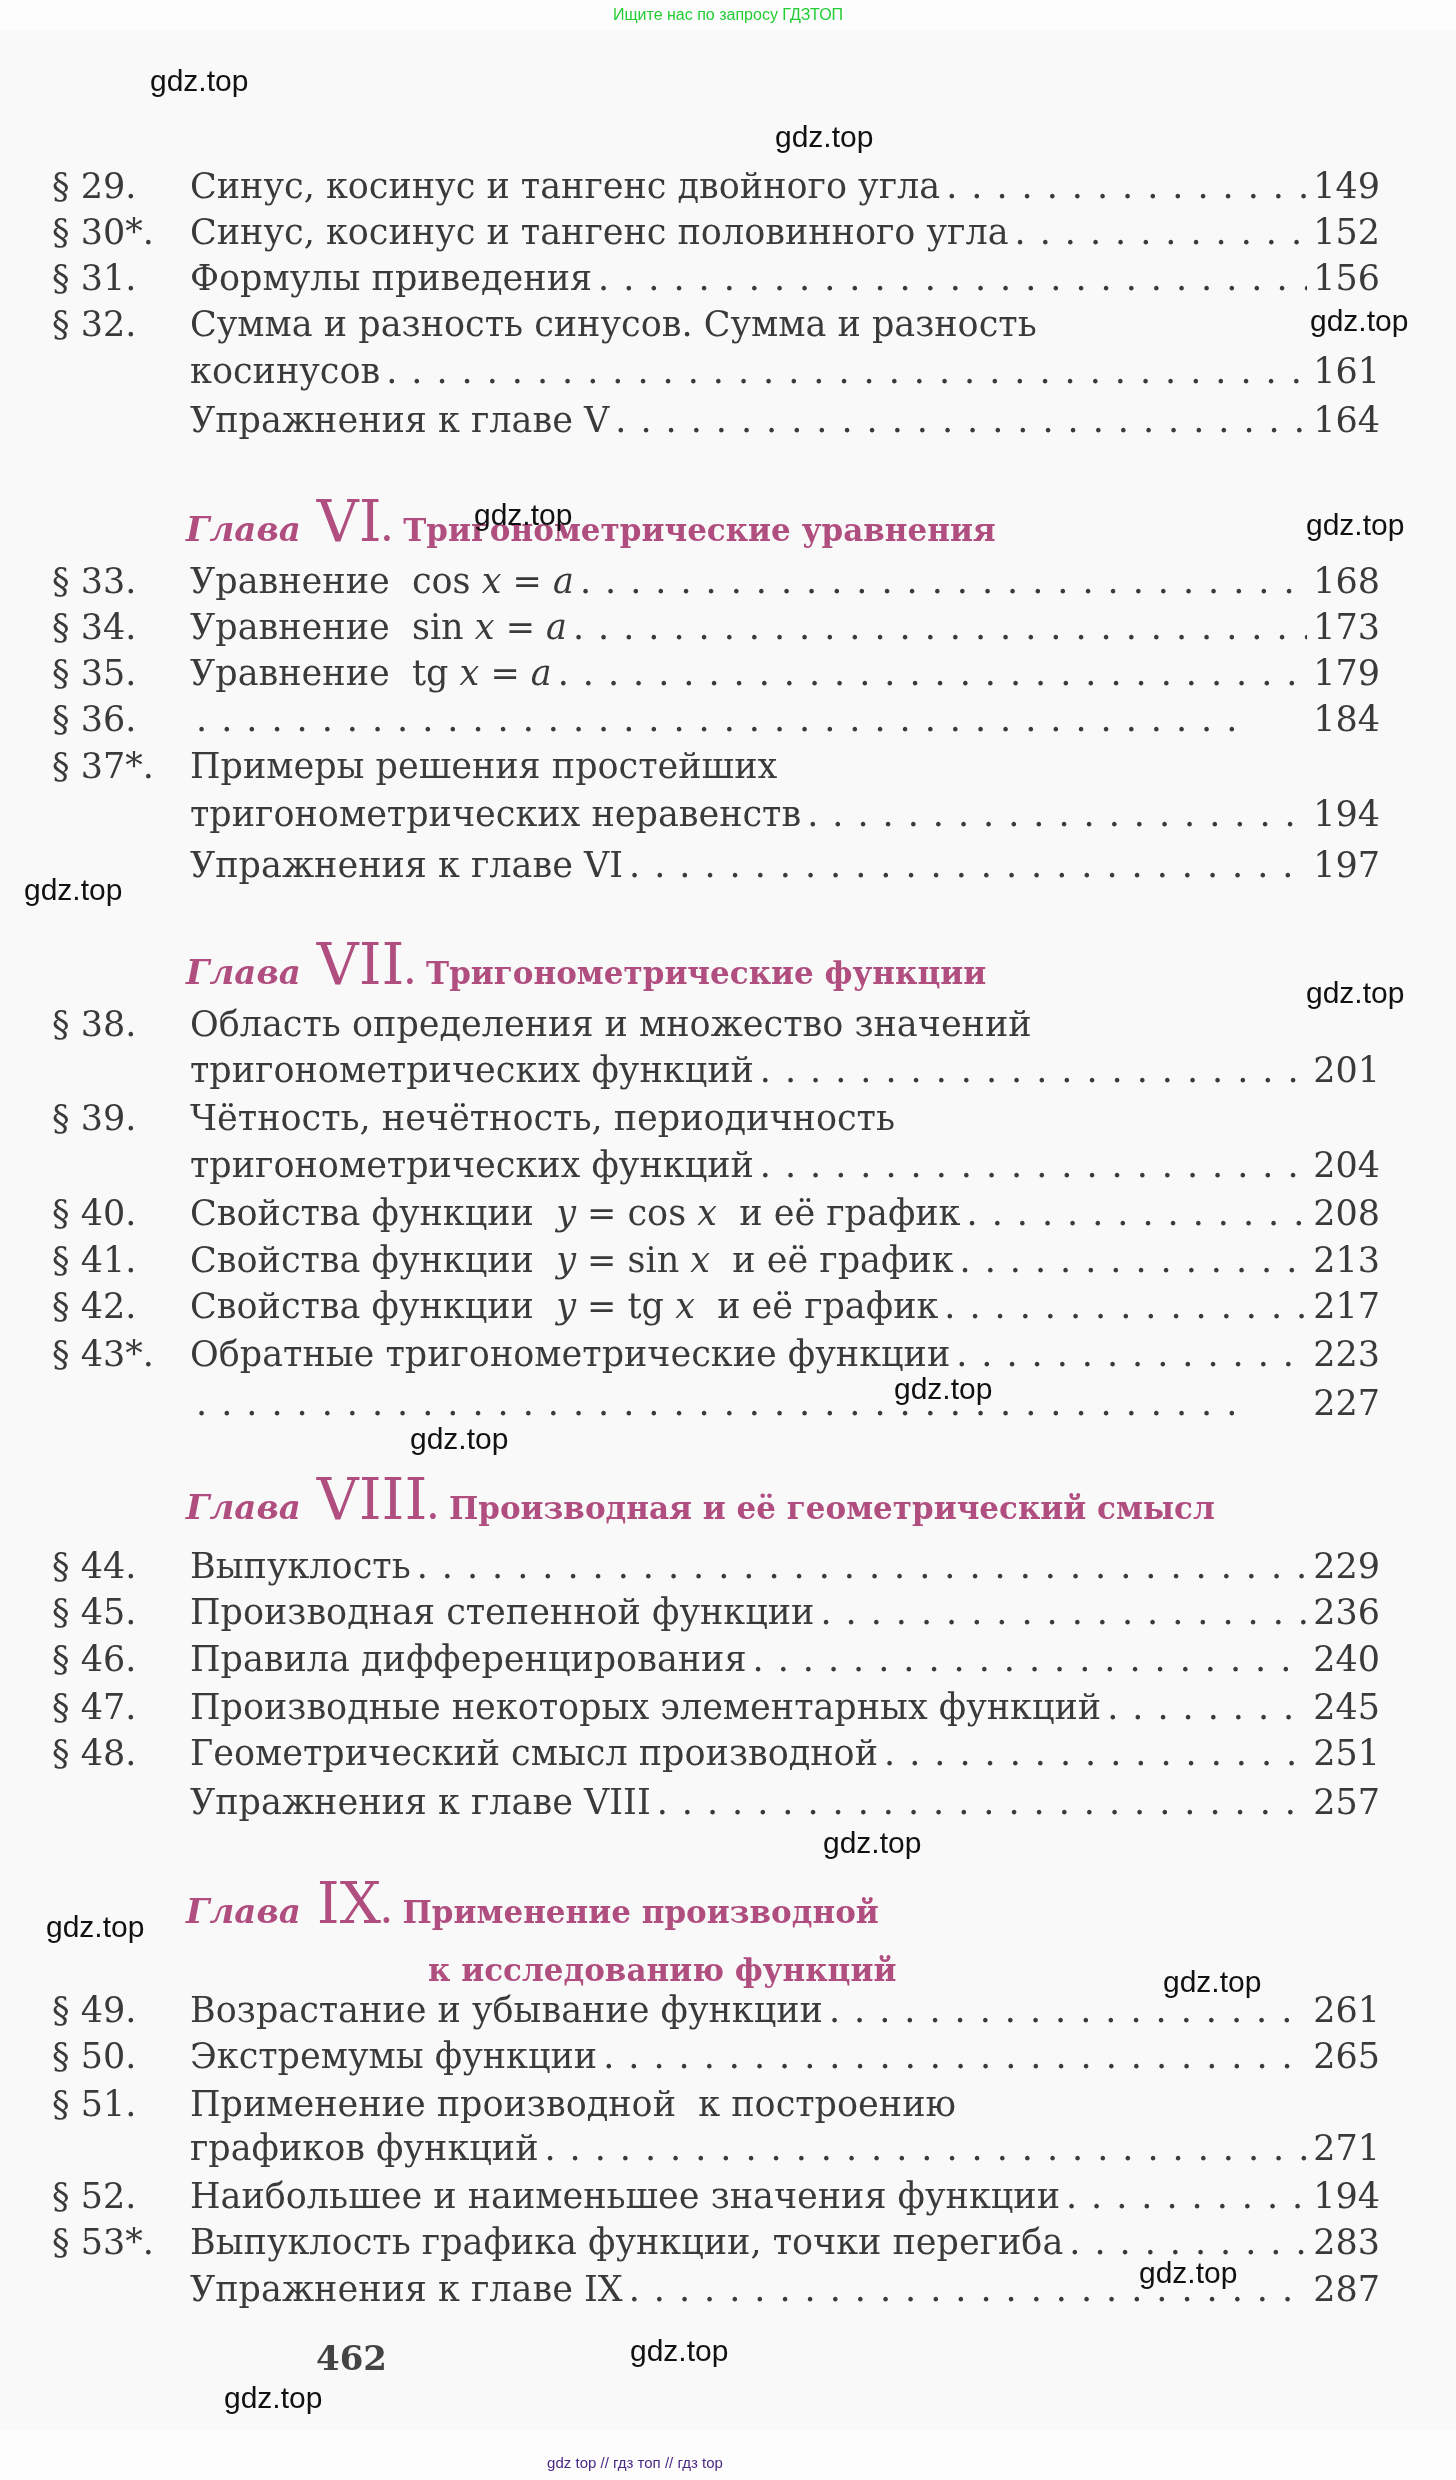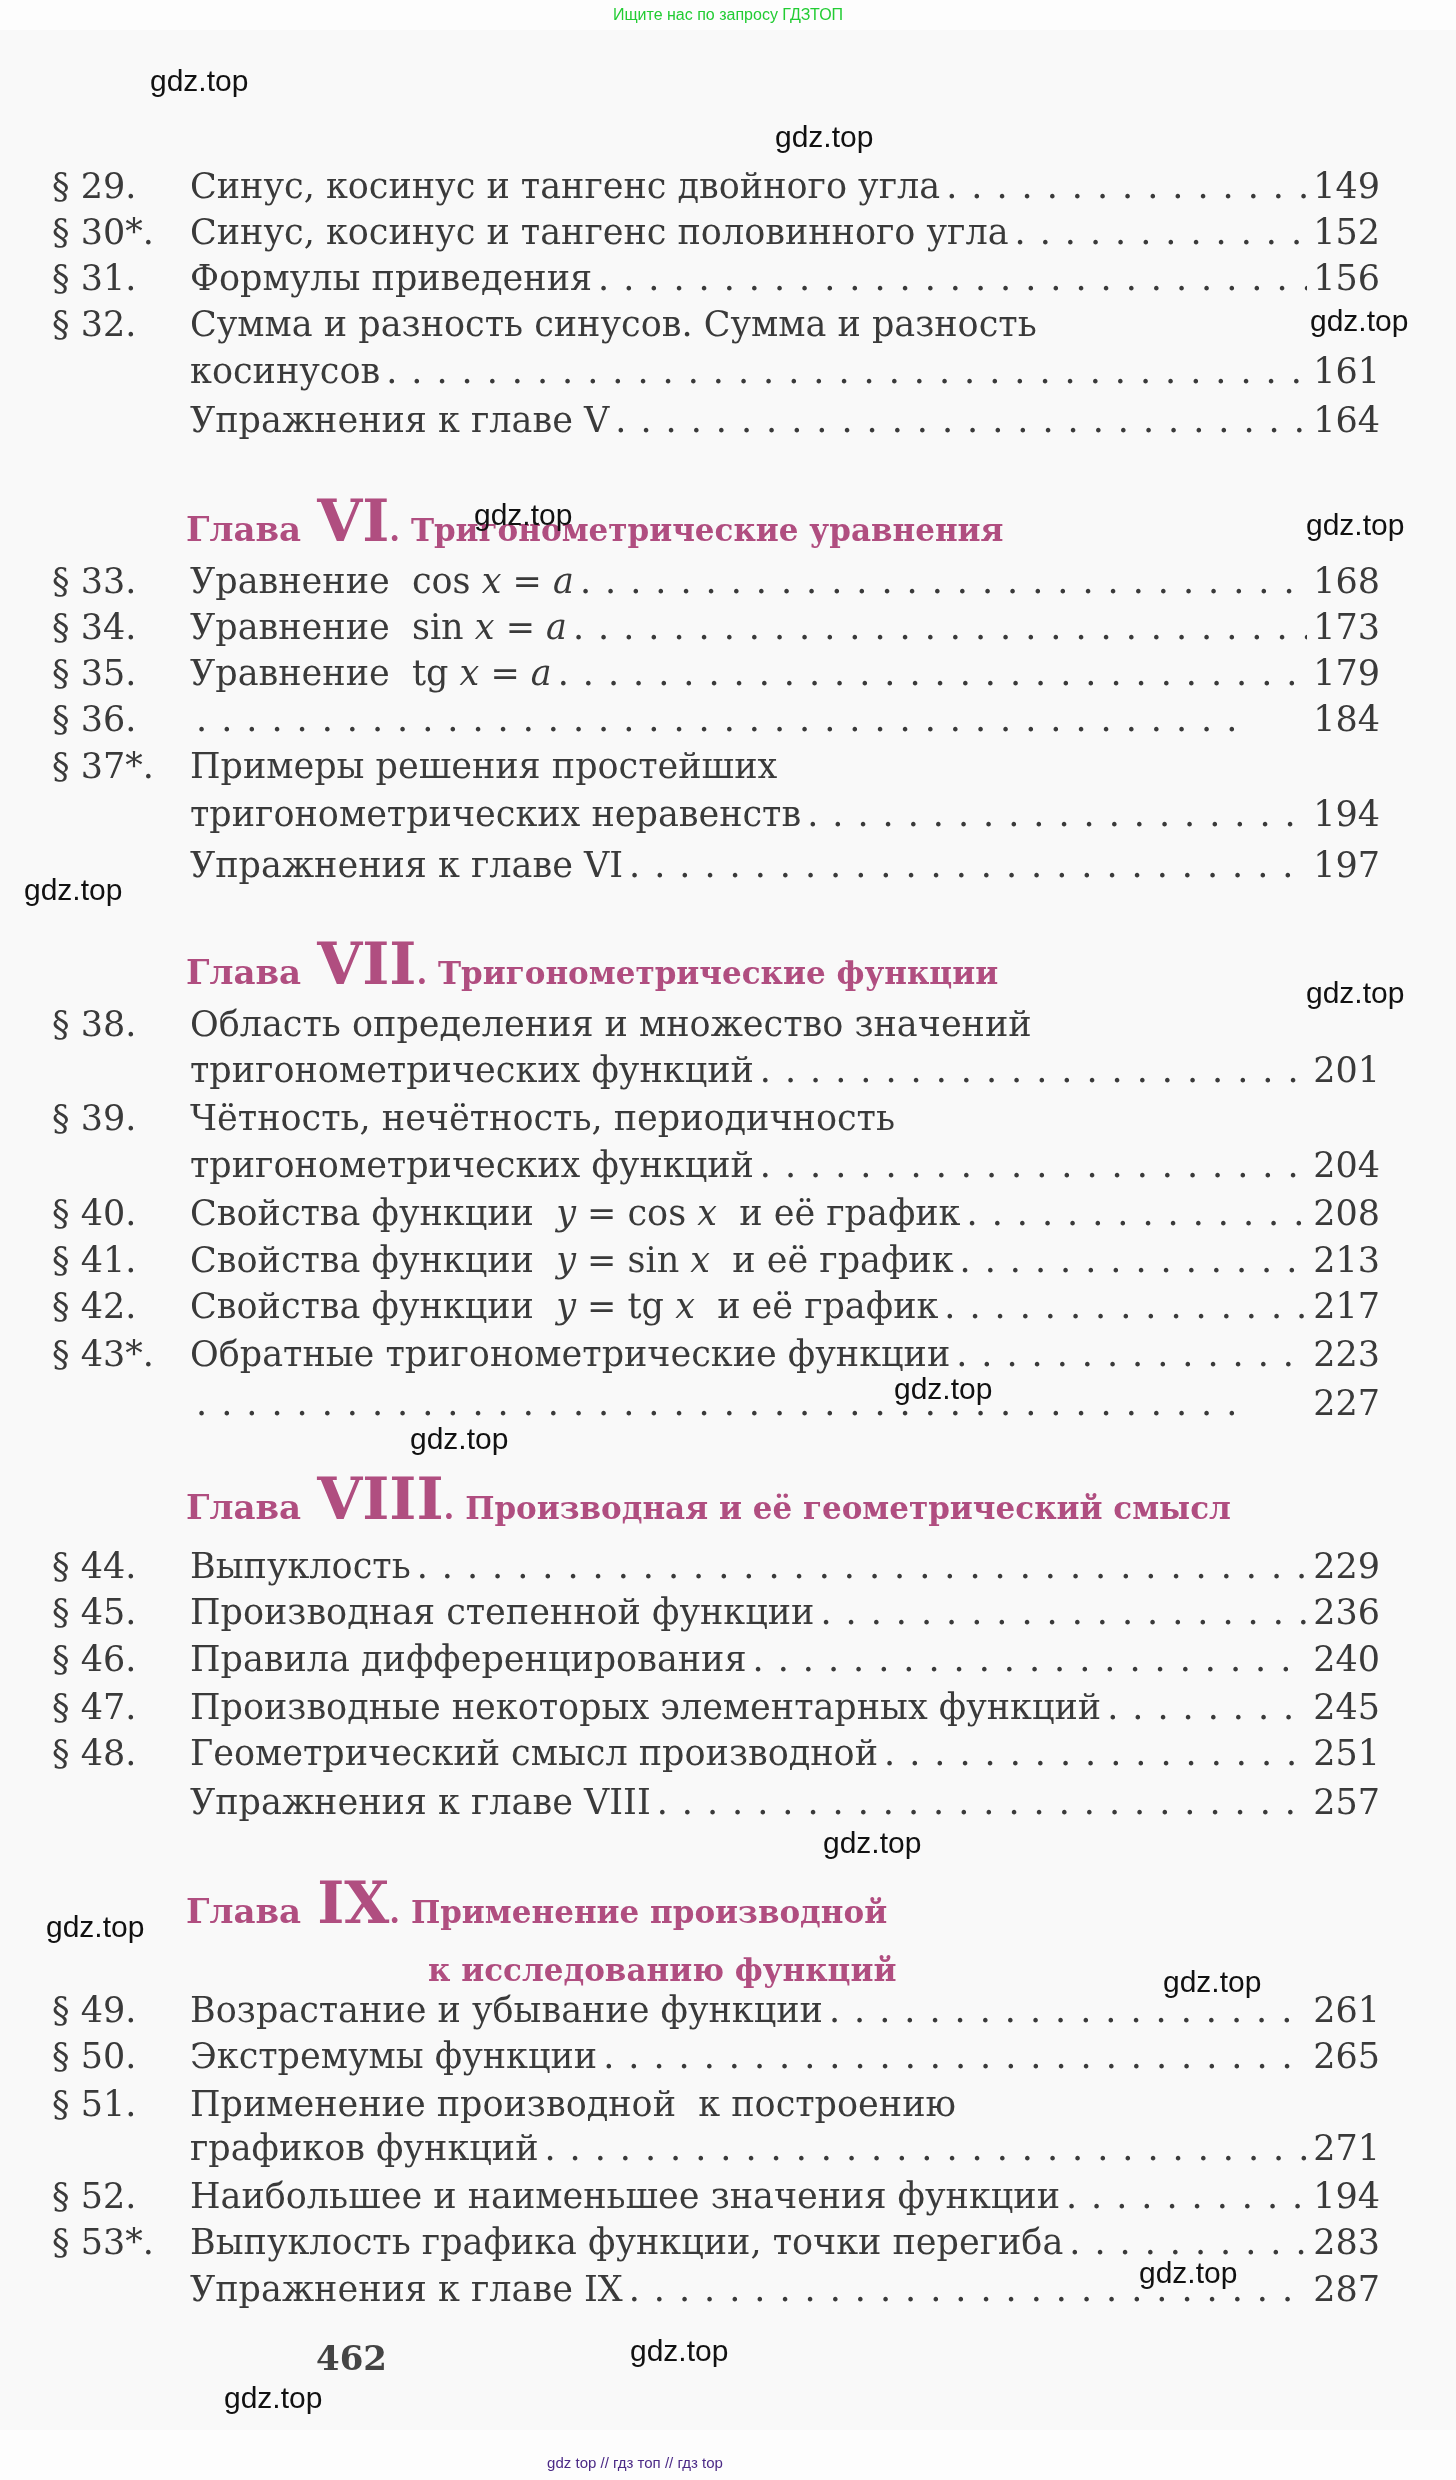--- a/index.html
+++ b/index.html
@@ -9,22 +9,22 @@
   .wm{position:absolute;font:30px "Liberation Sans",sans-serif;color:#111;white-space:nowrap;line-height:1;}
   .row{position:absolute;left:0;width:1456px;height:44px;line-height:44px;font-family:"DejaVu Serif","Liberation Serif",serif;font-size:35px;color:#3a3a3a;}
   .num{position:absolute;left:52px;top:0;white-space:nowrap;}
   .entry{position:absolute;left:190px;right:76px;top:0;display:flex;align-items:baseline;}
   .title{white-space:nowrap;flex:0 0 auto;}
   .title.it{}
   .dots{flex:1 1 auto;overflow:hidden;white-space:nowrap;margin:0 6px;letter-spacing:14px;color:#3a3a3a;}
   .page-no{flex:0 0 auto;white-space:nowrap;}
   .math{font-style:italic;}
   .chap{position:absolute;left:186px;font-family:"DejaVu Serif","Liberation Serif",serif;color:#b04e80;white-space:nowrap;line-height:1;}
-  .chap .gl{font-weight:bold;font-size:34px;margin-right:16px;}
-  .chap .rn{font-weight:bold;font-size:58px;}
+  .chap .gl{font-style:italic;font-weight:bold;font-size:34px;margin-right:16px;}
+  .chap .rn{font-weight:normal;font-size:58px;}
   .chap .ct{font-weight:bold;font-size:31px;}
   .chap2{position:absolute;left:428px;font-family:"DejaVu Serif","Liberation Serif",serif;color:#b04e80;font-weight:bold;font-size:31px;white-space:nowrap;line-height:1;}
   .pnum{position:absolute;left:316px;top:2338px;font-family:"DejaVu Serif","Liberation Serif",serif;font-weight:bold;font-size:34px;color:#444;}
   .footer{position:absolute;top:2454px;left:0;width:1270px;text-align:center;font:15px "Liberation Sans",sans-serif;color:#4b2a86;}
 </style>
 </head>
 <body>
 
 <div class="banner">Ищите нас по запросу ГДЗТОП</div>
 <div class="page"></div>

